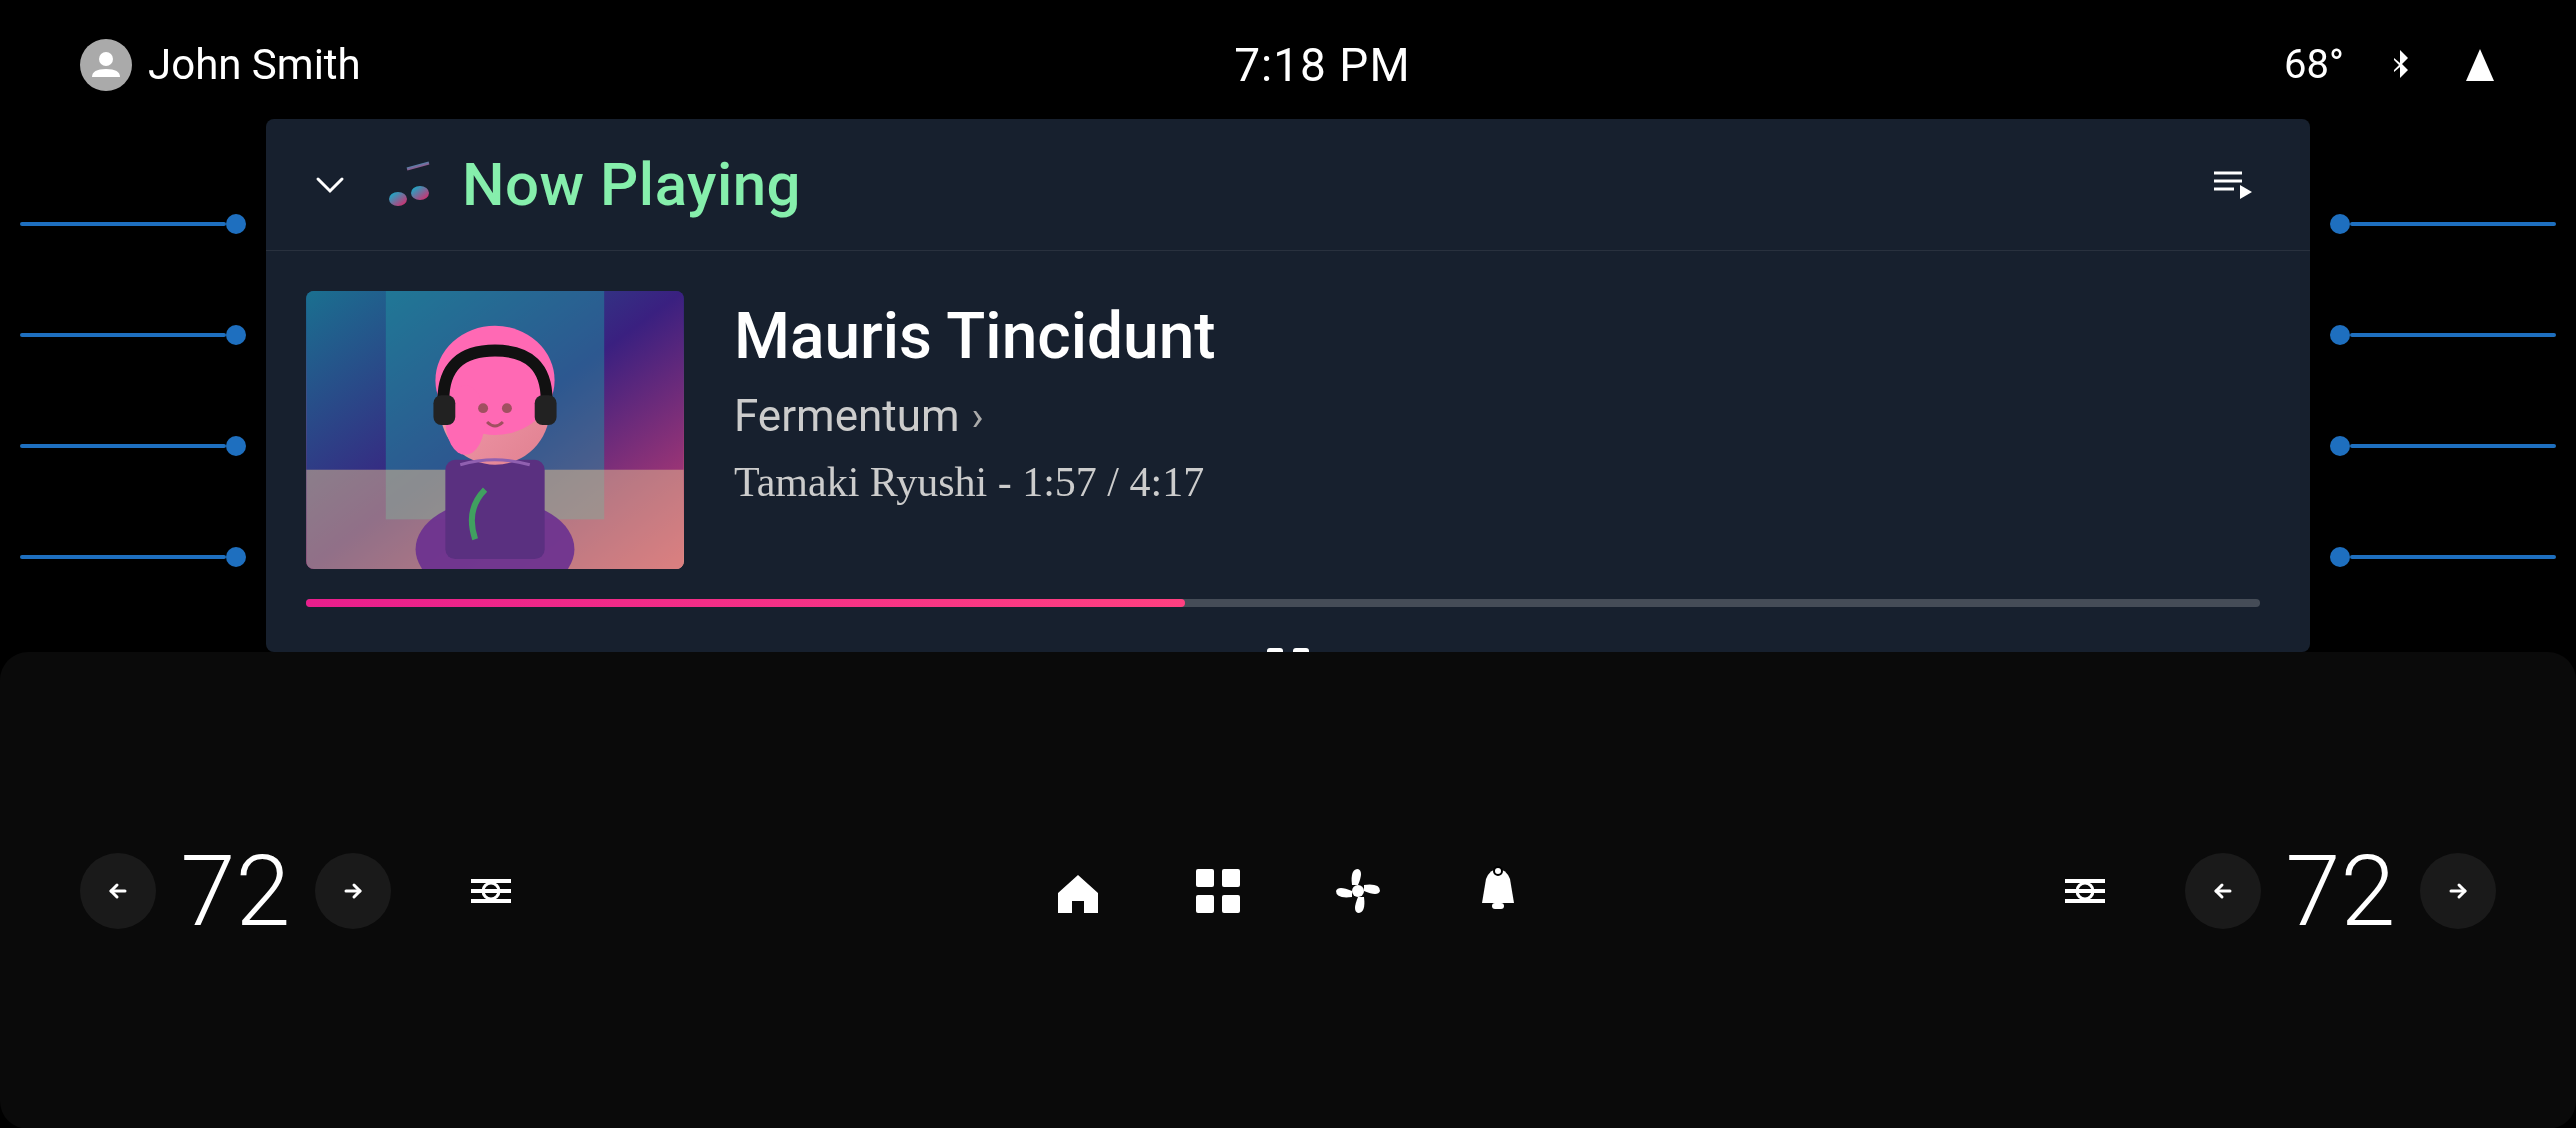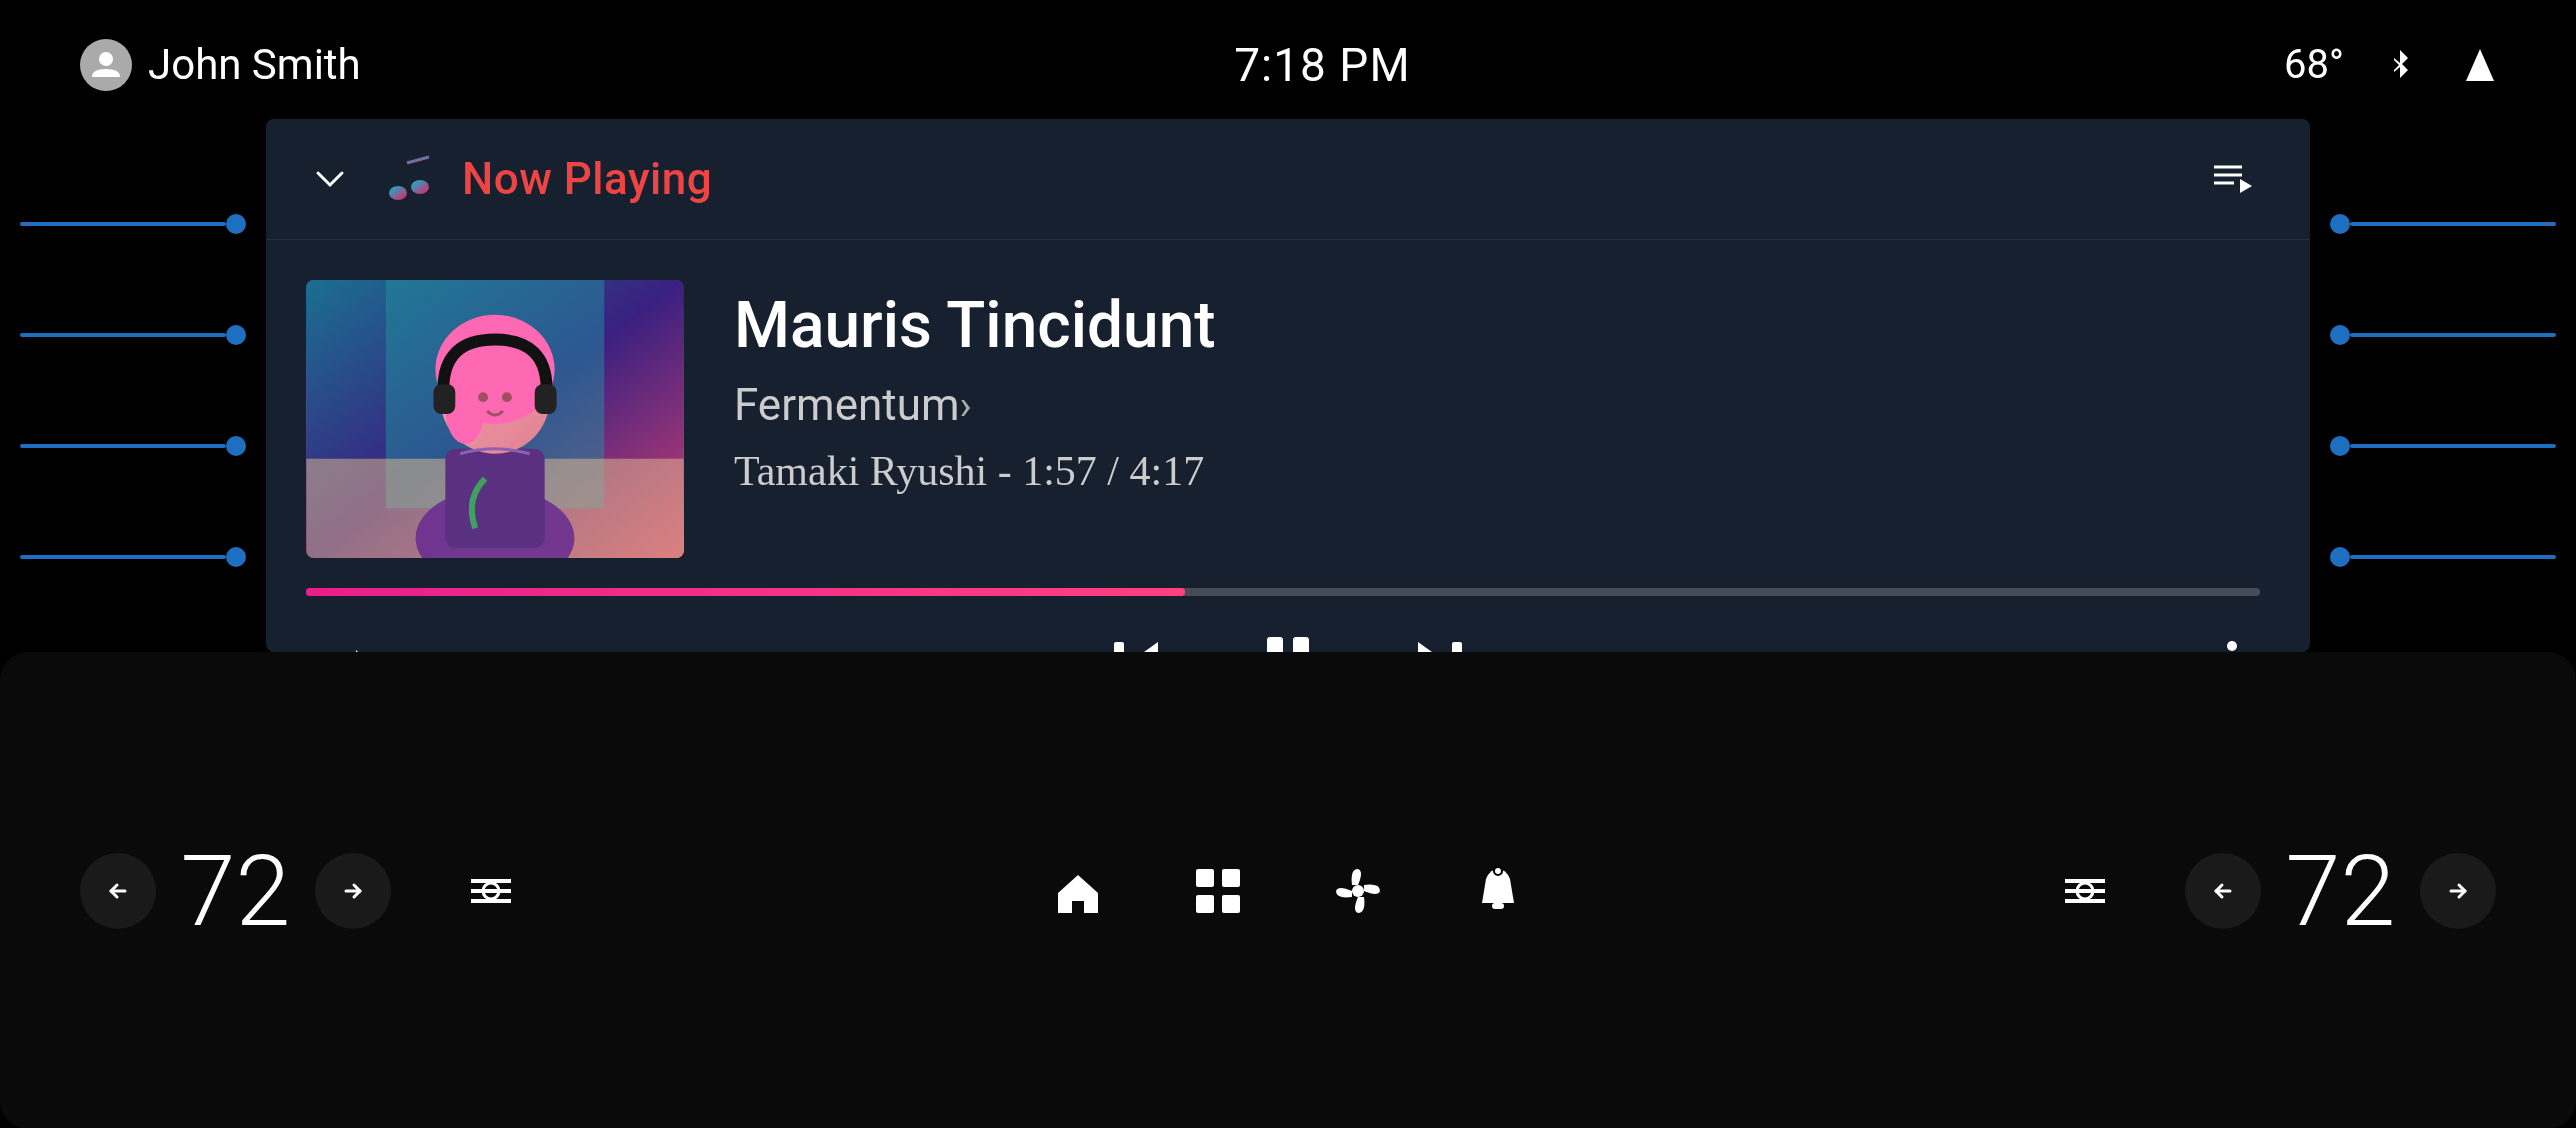--- a/index.html
+++ b/index.html
@@ -92,23 +92,23 @@
       color: #fff;
     }
     .music-note-icon {
       width: 60px;
       height: 60px;
       display: flex;
       align-items: center;
       justify-content: center;
     }
     .now-playing-title {
-      font-size: 44px;
+      font-size: 60px;
       font-weight: 500;
-      color: #ef4444;
+      color: #86efac;
       letter-spacing: 0.5px;
     }
     .queue-icon {
       width: 56px;
       height: 56px;
       display: flex;
       align-items: center;
       justify-content: center;
       cursor: pointer;
     }
@@ -154,21 +154,21 @@
     }
     .track-title {
       font-size: 64px;
       font-weight: 500;
       color: #fff;
       white-space: nowrap;
     }
     .track-album {
       display: flex;
       align-items: center;
-      gap: 0;
+      gap: 12px;
       font-size: 44px;
       color: #ccc;
     }
     .chevron-right {
       font-size: 40px;
       color: #aaa;
     }
     .track-artist-time {
       font-size: 42px;
       color: #ccc;

